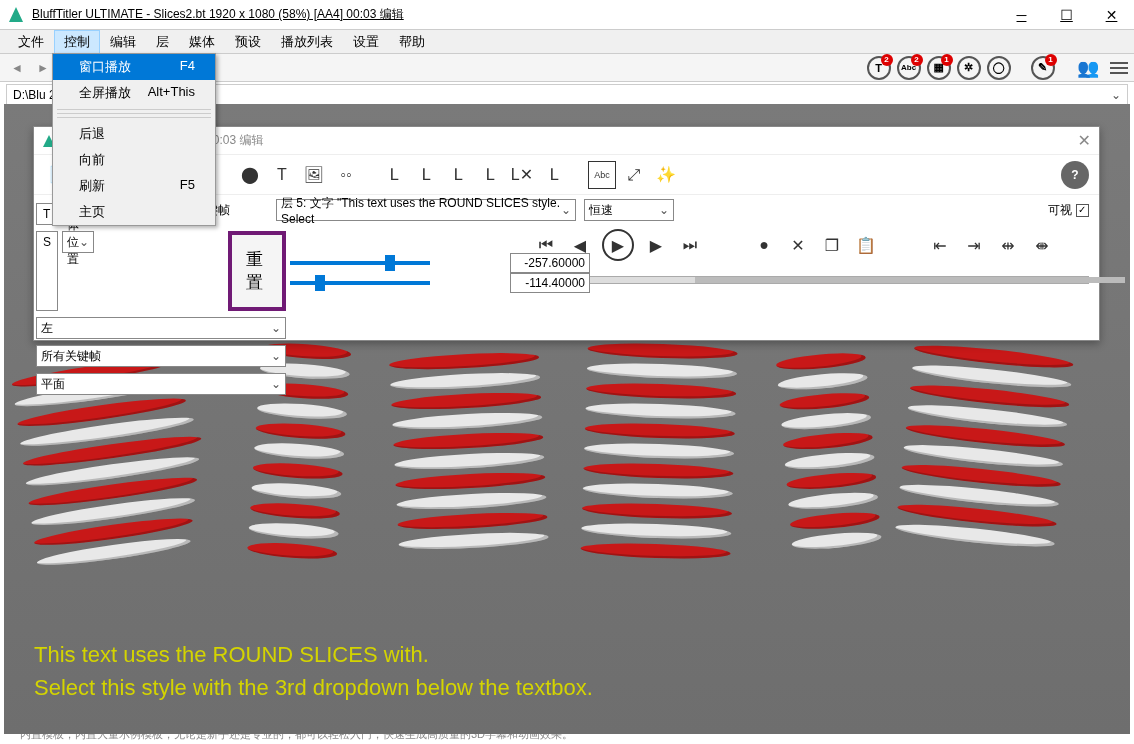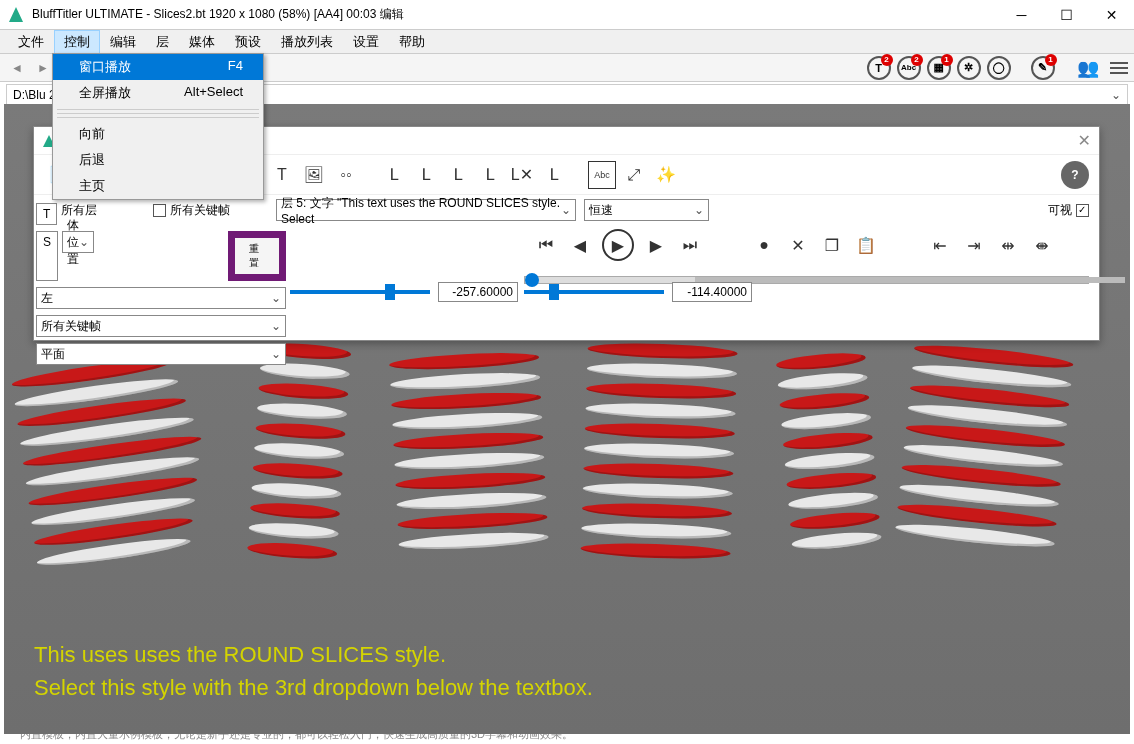--- a/index.html
+++ b/index.html
@@ -1,28 +1,28 @@
 <!DOCTYPE html>
 <html><head>
 <meta charset="utf-8">
 <style>
 * { box-sizing: border-box; margin: 0; padding: 0; font-family: "Microsoft YaHei", "Segoe UI", sans-serif; }
 body { background: #fff; font-size: 12px; overflow: hidden; width: 1134px; height: 744px; position: relative; }
 
-.titlebar { height: 30px; display: flex; align-items: center; border-bottom: 1px solid #ccc; background: #fff; }
+.titlebar { height: 30px; display: flex; align-items: center; border-bottom: 1px solid #ccc; background: #fff; text-decoration: underline; }
 .titlebar .icon { width: 20px; height: 20px; margin: 0 6px; }
 .titlebar .title { flex: 1; font-size: 12px; color: #000; }
 .titlebar .winbtns { display: flex; }
 .titlebar .winbtn { width: 45px; height: 30px; display: flex; align-items: center; justify-content: center; font-size: 14px; }
 
 .menubar { height: 24px; background: #f0f0f0; display: flex; align-items: center; padding: 0 8px; border-bottom: 1px solid #ccc; position: relative; }
 .menubar .menuitem { padding: 3px 10px; font-size: 13px; cursor: default; }
 .menubar .menuitem.active { background: #cce8ff; border: 1px solid #99d1ff; padding: 2px 9px; }
 
-.dropdown-menu { position: absolute; top: 53px; left: 52px; width: 212px; background: #f0f0f0; border: 1px solid #999; box-shadow: 2px 2px 4px rgba(0,0,0,0.3); z-index: 100; }
+.dropdown-menu { position: absolute; top: 53px; left: 52px; width: 164px; background: #f0f0f0; border: 1px solid #999; box-shadow: 2px 2px 4px rgba(0,0,0,0.3); z-index: 100; }
 .dropdown-menu .item { display: flex; justify-content: space-between; padding: 4px 20px 4px 26px; font-size: 13px; }
 .dropdown-menu .item.highlight { background: #0078d7; color: #fff; }
 .dropdown-menu .sep { height: 1px; background: #ccc; margin: 3px 4px; }
 
 .toolbar1 { height: 28px; background: #f5f5f5; display: flex; align-items: center; padding: 0 6px; border-bottom: 1px solid #ccc; }
 .toolbar1 .navbtn { width: 22px; height: 22px; display:flex; align-items:center; justify-content:center; color:#888; margin-right:4px;}
 .toolbar1 .spacer { flex: 1; }
 .circlebtn { width: 24px; height: 24px; border: 2px solid #555; border-radius: 50%; margin: 0 3px; display: flex; align-items:center; justify-content:center; font-size: 11px; font-weight:bold; position: relative; }
 .circlebtn .badge { position: absolute; top: -4px; right: -4px; width: 12px; height: 12px; border-radius: 50%; background: #d00; color: #fff; font-size: 8px; display:flex; align-items:center; justify-content:center; }
 .bars { display:flex; flex-direction:column; gap:3px; margin-left:10px; }
@@ -53,27 +53,27 @@
 
 .timebox { border: 1px solid #888; padding: 2px 6px; font-size: 12px; }
 .timeline { height: 30px; padding: 0 10px; display:flex; align-items:center; }
 .timeline-track { flex:1; height: 8px; background: #ddd; position: relative; border: 1px solid #aaa;}
 .timeline-thumb { position:absolute; left:0; top:-4px; width:14px; height:14px; border-radius:50%; background:#0078d7; }
 
 .left-controls { position:absolute; top: 203px; left: 36px; width: 250px; z-index: 60; }
 .left-controls .row { display:flex; margin-bottom: 6px; gap:4px; }
 .left-controls .sel { flex:1; }
 
-.num-inputs { position:absolute; top: 253px; left: 290px; width: 300px; z-index:60; display:flex; flex-direction:row; gap:6px;margin-top:29px;}
+.num-inputs { position:absolute; top: 253px; left: 290px; width: 300px; z-index:60; display:flex; flex-direction:column; }
 .num-row { display:flex; align-items:center; }
 .slider-track { width: 140px; height: 4px; background: #0078d7; position: relative; margin-right: 8px; }
 .slider-thumb { position:absolute; top:-6px; width: 10px; height: 16px; background: #0078d7; }
 .num-field { width: 80px; border: 1px solid #888; padding: 2px 4px; text-align: right; font-size: 12px; margin-left:auto; }
 
-.btn { border: 7px solid #701a75; padding: 4px 14px; background: #f5f5f5; font-size:10px; }
+.btn { border: 4px solid #701a75; padding: 13px 14px; background: #f5f5f5; font-size:17px; }
 
 .canvas { position:absolute; top: 104px; left: 4px; right:4px; bottom: 10px; background: linear-gradient(#7a7a7a, #6e6e6e); z-index: 10; overflow:hidden; }
 .canvas-text { position:absolute; bottom: 30px; left: 30px; color: #d4d400; font-size: 22px; line-height: 1.5; }
 .canvas-3d { position:absolute; top: 240px; left: 20px; right: 20px; height: 280px; }
 .letter { position:absolute; display:flex; flex-direction:column; }
 .slice { height: 14px; margin-bottom: 6px; border-radius: 50%; }
 .slice.red { background: #c81818; box-shadow: inset -4px -2px 0 rgba(0,0,0,0.2); }
 .slice.white { background: #e8e8e8; box-shadow: inset -4px -2px 0 rgba(0,0,0,0.2); }
 
 .page-footer { position:absolute; bottom:0; left:0; right:0; height:20px; font-size:11px; color:#888; padding:0 20px; display:flex; align-items:center; overflow:hidden; white-space:nowrap; z-index:5; background:#fff;}
@@ -105,32 +105,36 @@
   <div class="menuitem">帮助</div>
 </div>
 
 <div class="dropdown-menu">
   <div class="item highlight">
       <span>窗口播放</span>
       <span>F4</span>
     </div>
   <div class="item">
       <span>全屏播放</span>
-      <span>Alt+Select</span>
+      <span>Alt+This</span>
     </div>
   <div class="sep"></div>
   <div class="sep"></div>
   <div class="sep"></div>
   <div class="item">
+      <span>后退</span>
+      <span></span>
+    </div>
+  <div class="item">
       <span>向前</span>
       <span></span>
     </div>
   <div class="item">
-      <span>后退</span>
-      <span></span>
+      <span>刷新</span>
+      <span>F5</span>
     </div>
   <div class="item">
       <span>主页</span>
       <span></span>
     </div>
 </div>
 
 <div class="toolbar1">
   <div class="navbtn">◄</div>
   <div class="navbtn">►</div>
@@ -228,21 +232,21 @@
         <div class="slice white"></div>
         <div class="slice red"></div>
         <div class="slice white"></div>
         <div class="slice red"></div>
         <div class="slice white"></div>
         <div class="slice red"></div>
         <div class="slice white"></div>
     </div>
   </div>
   <div class="canvas-text">
-    <div>This uses uses the ROUND SLICES style.</div>
+    <div>This text uses the ROUND SLICES with.</div>
     <div>Select this style with the 3rd dropdown below the textbox.</div>
   </div>
 </div>
 
 <div class="inner-window">
   <div class="inner-title">
     <svg width="14" height="14">
         <polygon points="7,1 13,13 1,13" fill="#2a8"></polygon>
       </svg>
     <span style="margin-left:6px">t 1920 x 1080 (58%) [AA4] 00:03 编辑</span>
@@ -281,21 +285,21 @@
     <div style="width:40px"></div>
     <label class="chklabel">
         <span class="chk"></span>
         <span>所有关键帧</span>
       </label>
     <div style="width:30px"></div>
     <div class="sel" style="width:300px">
         <span>层 5: 文字 "This text uses the ROUND SLICES style. Select</span>
         <span class="arrow">⌄</span>
       </div>
-    <div class="sel" style="width:125px">
+    <div class="sel" style="width:90px">
         <span>恒速</span>
         <span class="arrow">⌄</span>
       </div>
     <div style="flex:1"></div>
     <label class="chklabel">
         <span>可视</span>
         <span class="chk checked"></span>
       </label>
   </div>
   <div class="play-row">

